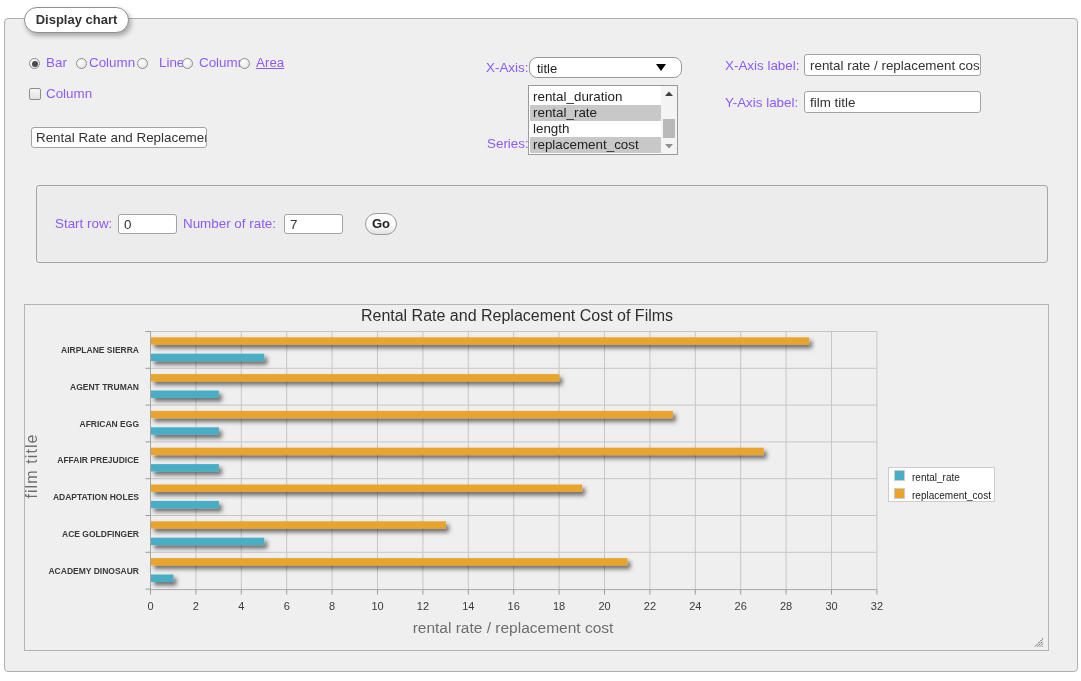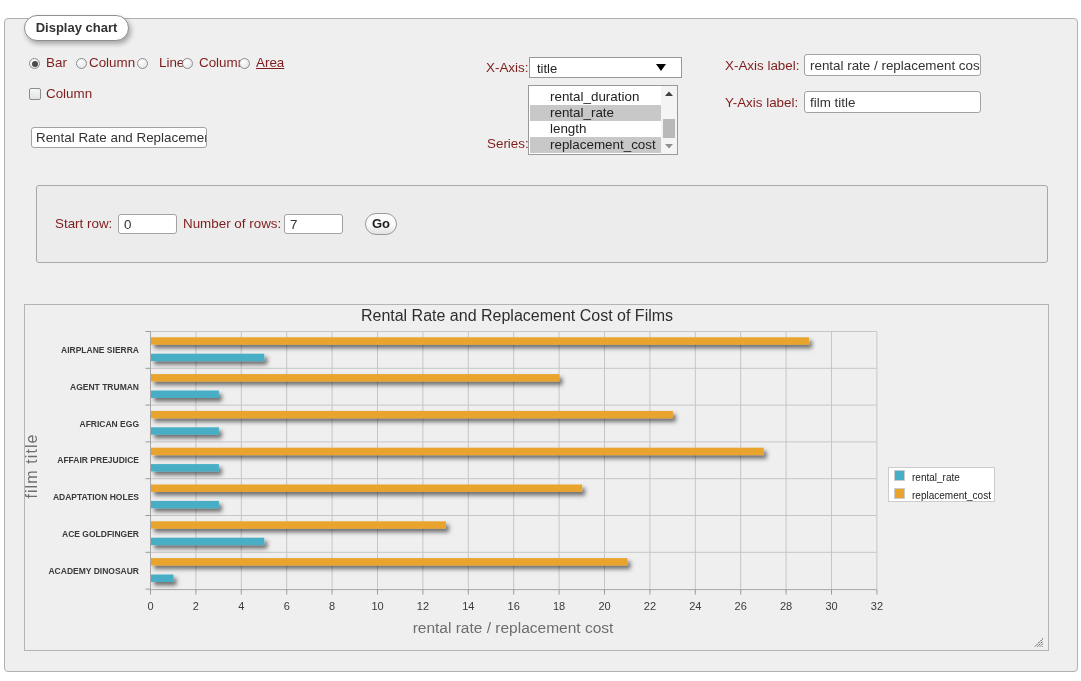--- a/index.html
+++ b/index.html
@@ -1,29 +1,29 @@
 <!DOCTYPE html>
 <html><head>
 <meta charset="utf-8">
 <style>
 * { margin:0; padding:0; box-sizing:border-box; }
 html,body { width:1081px; height:681px; background:#fff; font-family:"Liberation Sans", sans-serif; }
 .abs { position:absolute; }
 body { position:relative; overflow:hidden; }
 .fs { left:4px; top:18px; width:1074px; height:654px; background:#efefef; border:1px solid #b0b0b0; border-radius:4px; }
-.tab { left:24px; top:7px; width:105px; height:26px; background:#fff; border:1px solid #909090; border-radius:13px; box-shadow:2px 3px 5px rgba(0,0,0,0.3); font-weight:bold; font-size:13px; line-height:24px; color:#333; text-align:center; z-index:5;margin-top:8px; }
-.lbl { font-size:13.4px; color:#7f1d1d; height:16px; line-height:16px; white-space:nowrap; }
+.tab { left:24px; top:7px; width:105px; height:26px; background:#fff; border:1px solid #909090; border-radius:13px; box-shadow:2px 3px 5px rgba(0,0,0,0.3); font-weight:bold; font-size:13px; line-height:24px; color:#333; text-align:center; z-index:5; }
+.lbl { font-size:13.4px; color:#8b5cf6; height:16px; line-height:16px; white-space:nowrap; }
 .radio { width:11px; height:11px; border:1px solid #8e8e8e; border-radius:50%; background:radial-gradient(circle at 35% 30%, #ffffff 0%, #ececec 60%, #d8d8d8 100%); }
 .radio { display:flex; } .radio.on::after { content:""; margin:auto; width:6px; height:6px; border-radius:50%; background:#4a4a4a; }
 .check { width:12px; height:12px; border:1px solid #8e8e8e; border-radius:2px; background:linear-gradient(#f6f6f6,#e3e3e3); }
 .inp { background:#fff; border:1px solid #a2a2a2; border-radius:3px; font-size:13.4px; color:#333; line-height:18px; padding:1px 0 0 5px; white-space:nowrap; overflow:hidden; }
-.sel { left:529px; top:57px; width:153px; height:21px; background:#fff; border:1px solid #999; border-radius:0; font-size:13px; color:#222; line-height:21px; padding-left:7px; }
+.sel { left:529px; top:57px; width:153px; height:21px; background:#fff; border:1px solid #999; border-radius:8px; font-size:13px; color:#222; line-height:21px; padding-left:7px; }
 .arrow { left:656px; top:64px; width:0; height:0; border-left:5px solid transparent; border-right:5px solid transparent; border-top:7px solid #000; }
 .listbox { left:528px; top:85px; width:150px; height:70px; background:#fff; border:1px solid #999; overflow:hidden; }
-.opt { position:absolute; left:1px; width:132px; height:16px; font-size:13.4px; line-height:16px; color:#222; padding-left:20px; white-space:nowrap; }
+.opt { position:absolute; left:1px; width:132px; height:16px; font-size:13.4px; line-height:16px; color:#222; padding-left:3px; white-space:nowrap; }
 .opt.selected { background:#c8c8c8; }
 .sbar { position:absolute; right:0; top:0; width:16px; height:68px; background:#f4f4f4; }
 .panel { left:36px; top:185px; width:1012px; height:78px; background:#ececec; border:1px solid #a8a8a8; border-radius:3px; }
 .chartbox { left:24px; top:304px; width:1025px; height:347px; background:#efefef; border:1px solid #b4b4b4; }
 .legendbox { left:888px; top:467px; width:107px; height:35px; background:#fff; border:1px solid #ccc; }
 .swatch { position:absolute; left:5px; width:11px; height:11px; border:1px solid #ccc; }
 .ltxt { position:absolute; left:23px; font-size:10px; color:#222; line-height:13px; }
 .gobtn { left:365px; top:213px; width:32px; height:22px; border:1px solid #9a9a9a; border-radius:11px; background:linear-gradient(#fbfbfb 55%,#e2e2e2); font-size:13px; font-weight:bold; color:#222; text-align:center; line-height:20px; }
 </style>
 </head>
@@ -67,21 +67,21 @@
 <div class="abs lbl" style="left:487px; top:136px;">Series:</div>
 
 <div class="abs lbl" style="left:725px; top:58px;">X-Axis label:</div>
 <div class="abs inp" style="left:804px; top:54px; width:177px; height:22px; line-height:19px;">rental rate / replacement cost</div>
 <div class="abs lbl" style="left:725px; top:95px;">Y-Axis label:</div>
 <div class="abs inp" style="left:804px; top:91px; width:177px; height:22px; line-height:19px;">film title</div>
 
 <div class="abs panel"></div>
 <div class="abs lbl" style="left:55px; top:216px;">Start row:</div>
 <div class="abs inp" style="left:118px; top:214px; width:59px; height:20px;">0</div>
-<div class="abs lbl" style="left:183px; top:216px;">Number of rows:</div>
+<div class="abs lbl" style="left:183px; top:216px;">Number of rate:</div>
 <div class="abs inp" style="left:284px; top:214px; width:59px; height:20px;">7</div>
 <div class="abs gobtn">Go</div>
 
 <div class="abs chartbox"></div>
 <svg class="abs" style="left:25px; top:305px;" width="1023" height="346" viewBox="0 0 1023 346">
   <defs>
     <filter id="ds" x="-20%" y="-60%" width="140%" height="260%">
       <feDropShadow dx="3" dy="3.5" stdDeviation="1.9" flood-color="#000" flood-opacity="0.55"></feDropShadow>
     </filter>
   </defs>

